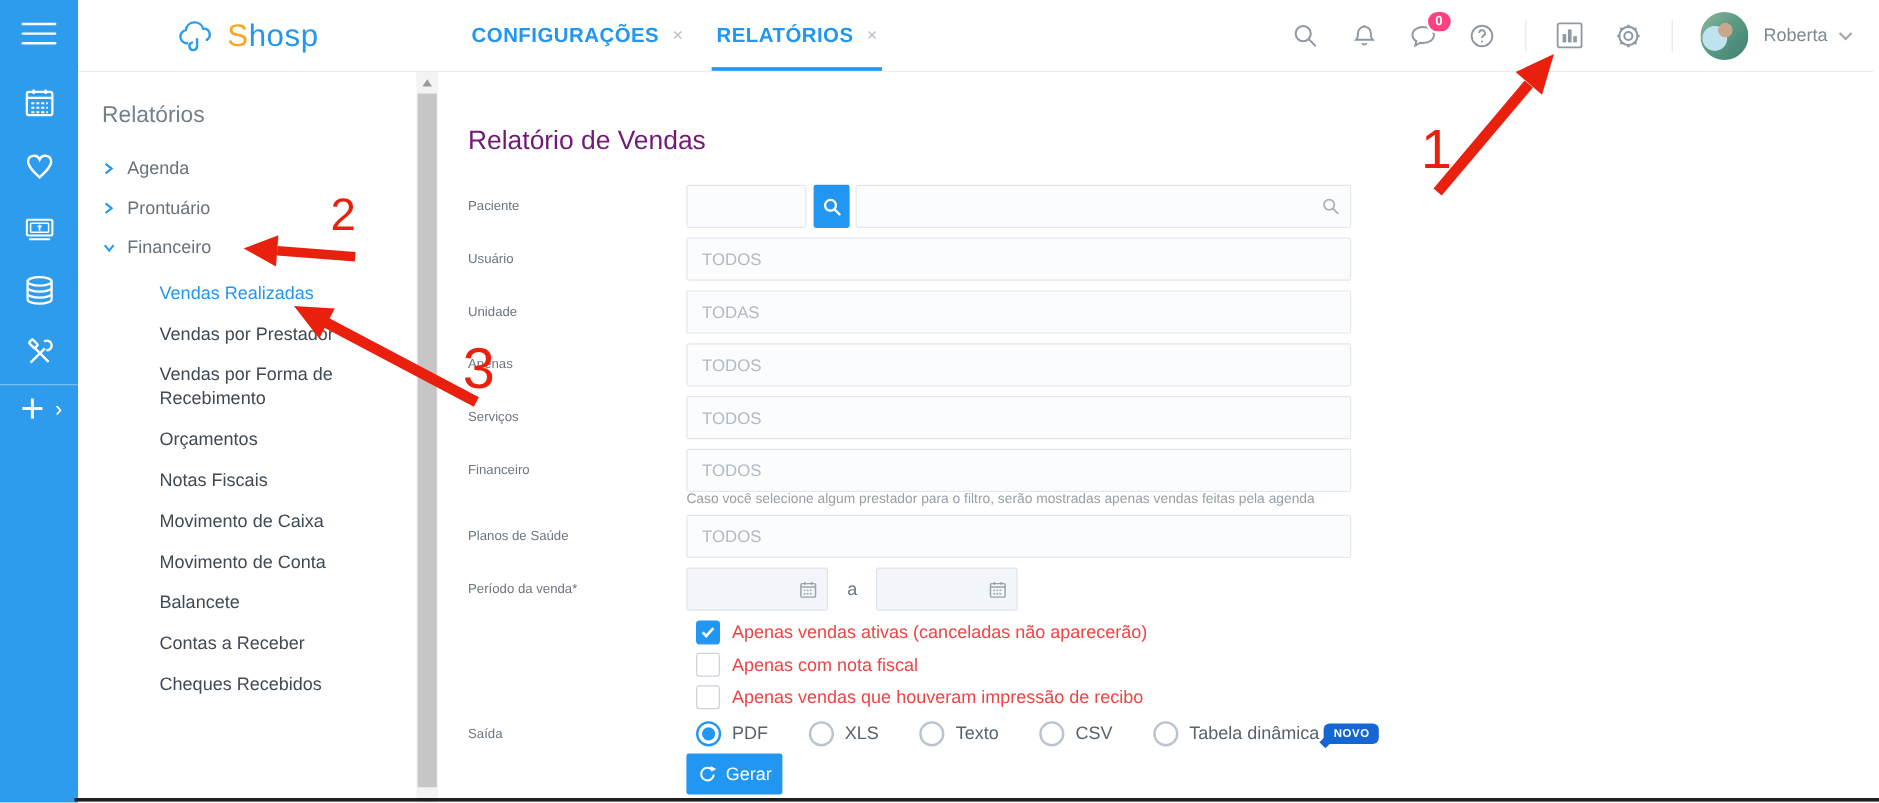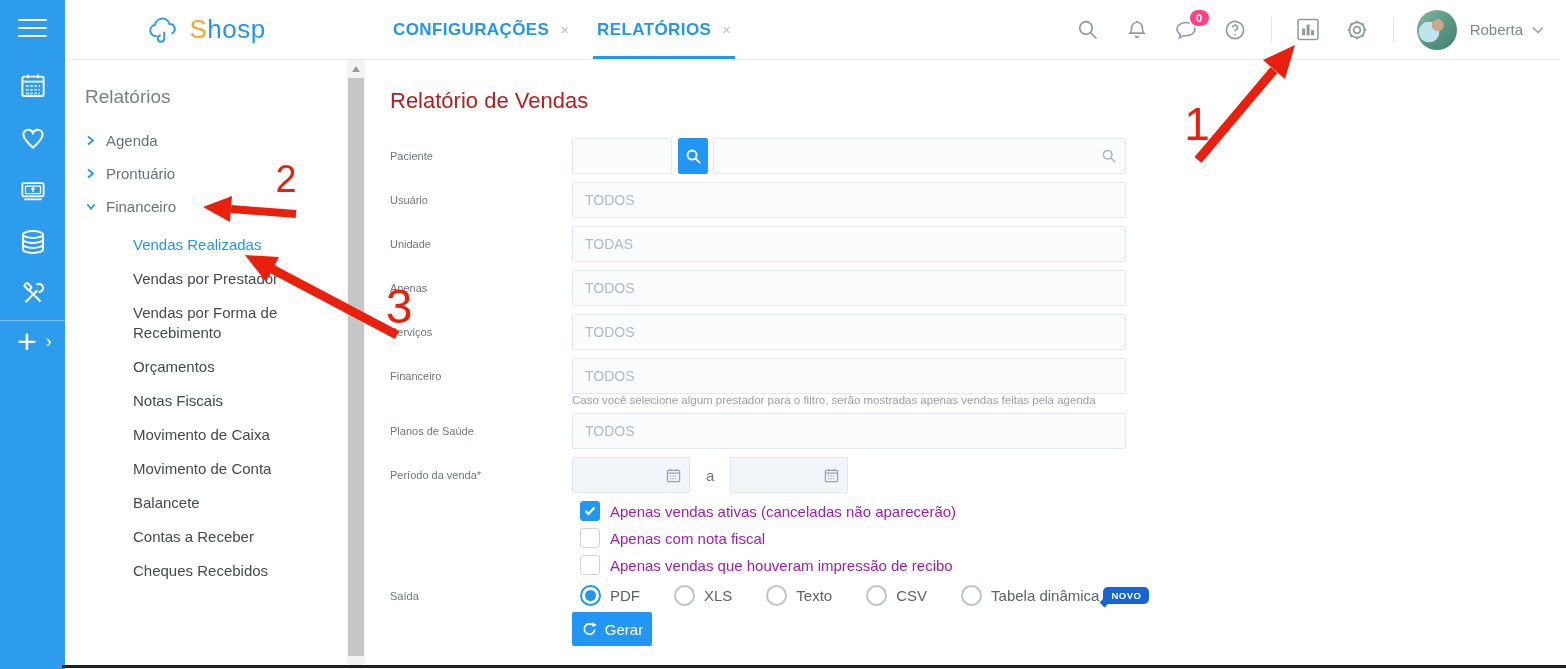--- a/index.html
+++ b/index.html
@@ -51,41 +51,41 @@
   .titem.active { color:#2196F3; }
 
   
   .vscroll { position:absolute; left:347px; top:60px; width:18px; height:609px; background:#f3f3f3; z-index:3; }
   .vs-up { height:17px; display:flex; align-items:center; justify-content:center; background:#f3f3f3; cursor:pointer; }
   .vs-up-tri { width:0; height:0; border-left:4px solid transparent; border-right:4px solid transparent; border-bottom:6px solid #9a9a9a; }
   .vs-thumb { position:absolute; top:18px; left:1px; width:16px; bottom:13px; background:#c6c6c6; cursor:pointer; }
 
   
   .main { position:absolute; left:368px; top:60px; width:1198px; height:609px; padding-left:22px; }
-  .main-title { margin-top:28px; font-size:22px; font-weight:400; color:#b91c1c; }
+  .main-title { margin-top:44px; font-size:22px; font-weight:400; color:#701a75; }
   .form { margin-top:24px; }
   .frow { display:flex; align-items:center; margin-bottom:8px; }
   .flabel { width:182px; font-size:11px; color:#6b7681; flex-shrink:0; }
   .inp { height:36px; background:#fbfcfd; border:1px solid #e3e8ed; border-radius:2px; font-size:14px; color:#5a6570; padding:0 12px; font-family:"Liberation Sans",sans-serif; outline:none; }
   .inp::placeholder { color:#b1bac2; opacity:1; }
   .inp-small { width:100px; }
   .search-btn { width:30px; height:36px; background:#2196F3; border:none; border-radius:2px; margin-left:6px; display:flex; align-items:center; justify-content:center; cursor:pointer; }
   .inwrap { position:relative; margin-left:5px; }
   .inwrap .right-ic { position:absolute; right:9px; top:10px; pointer-events:none; }
   .inp-wide { width:413px; padding-right:30px; }
   .inp-full { width:554px; }
   .helper { margin-left:182px; font-size:11.5px; color:#96a0a8; margin-top:-3px; margin-bottom:7px; }
   .date-inp { width:118px; height:36px; background:#f2f5f9; border:1px solid #dfe5eb; border-radius:2px; position:relative; cursor:text; }
   .date-inp .cal { position:absolute; right:8px; top:10px; }
   .date-sep { margin:0 16px; font-size:15px; color:#6b7681; }
 
   .ckrow { display:flex; align-items:center; margin-bottom:7px; }
   .ck { width:20px; height:20px; border:1px solid #ccd4db; border-radius:3px; background:#fff; margin-left:8px; flex-shrink:0; display:flex; align-items:center; justify-content:center; cursor:pointer; }
   .ck.checked { background:#2196F3; border-color:#2196F3; }
-  .cklabel { margin-left:10px; font-size:15px; color:#a21caf; }
+  .cklabel { margin-left:10px; font-size:15px; color:#ef4444; }
 
   .outrow { display:flex; align-items:center; margin-top:10px; }
   .radio { width:21px; height:21px; border-radius:50%; border:2px solid #bac4ce; margin-left:8px; flex-shrink:0; position:relative; cursor:pointer; }
   .radio.sel { border-color:#2196F3; }
   .radio.sel::after { content:""; position:absolute; left:3px; top:3px; width:11px; height:11px; border-radius:50%; background:#2196F3; }
   .rlabel { margin:0 26px 0 9px; font-size:15px; color:#58636d; cursor:pointer; }
   .rlabel.last { margin-right:4px; }
   .novo { background:#1565D2; color:#fff; font-size:9.5px; font-weight:bold; letter-spacing:0.5px; padding:3px 8px; border-radius:5px; position:relative; display:inline-block; }
   .novo::after { content:""; position:absolute; left:-2px; bottom:-2px; width:7px; height:7px; background:#1565D2; transform:rotate(45deg); }
 

